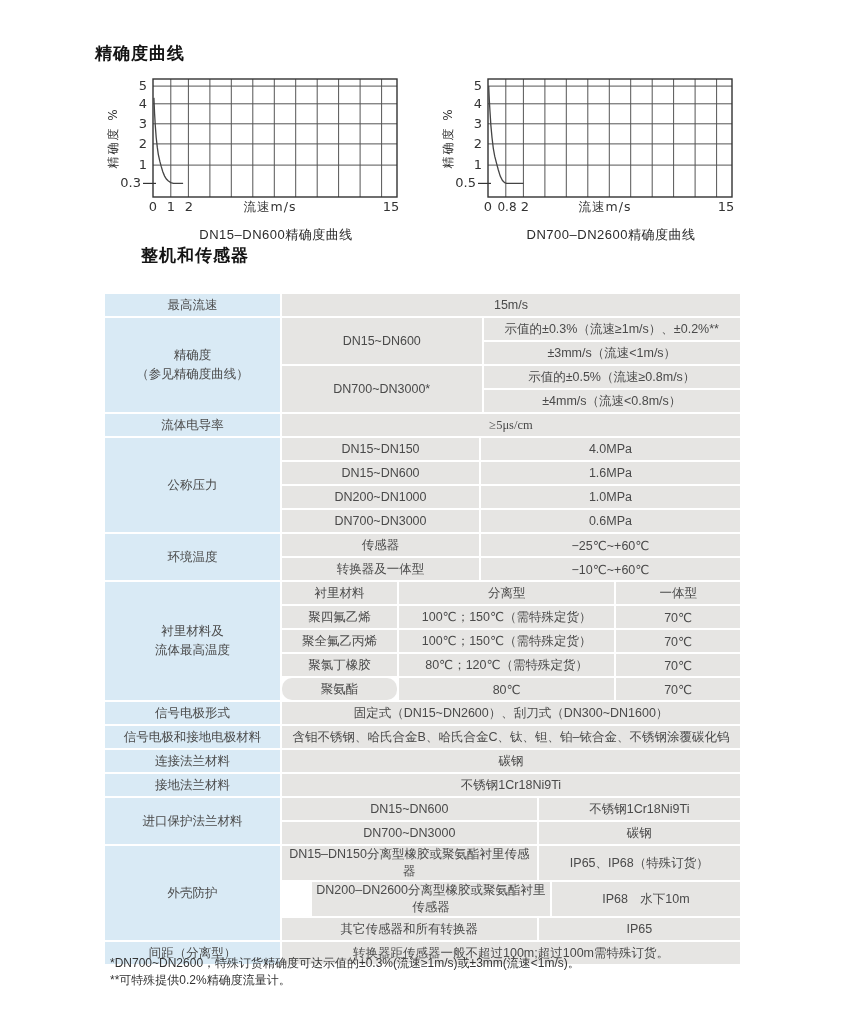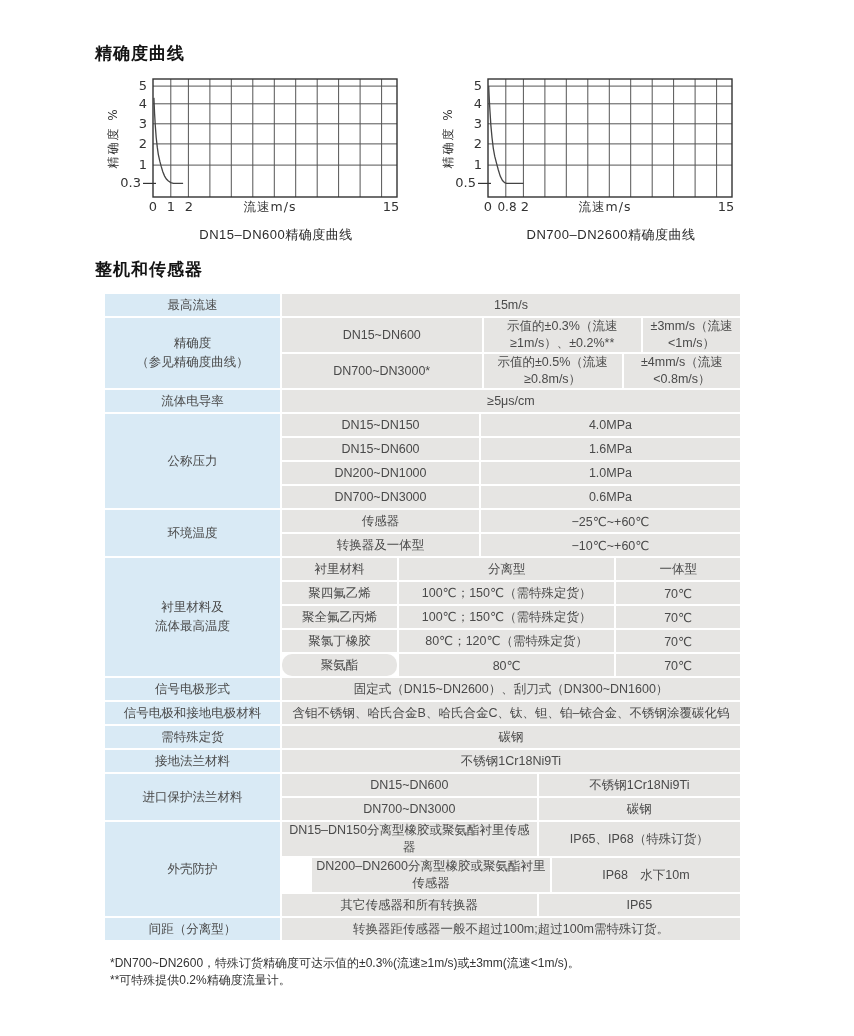--- a/index.html
+++ b/index.html
@@ -1,21 +1,21 @@
 <!DOCTYPE html>
 <html style="--label-bg: #d9eaf5; --cell-bg: #e6e5e3;"><head>
 <meta charset="utf-8">
 <style>
   html,body{margin:0;padding:0;background:#ffffff;}
   body{font-family:"Liberation Sans","DejaVu Sans",sans-serif;}
   #page{position:relative;width:854px;height:1036px;background:#fff;overflow:hidden;padding-left:17px;}
 
   .sec-title{position:absolute;left:95px;font-size:17px;font-weight:bold;color:#141414;letter-spacing:1px;}
   #title-accuracy{top:42px;}
-  #title-overall{top:258px;}
+  #title-overall{top:244px;margin-left:46px;}
 
   .chart-block{position:absolute;top:74px;width:330px;}
   #chart0{left:95px;}
   #chart1{left:430px;}
   .chart-caption{margin-top:3px;padding-left:32px;text-align:center;font-size:13px;color:#2a2a2a;letter-spacing:0.5px;}
 
   svg text{font-family:"DejaVu Sans","Liberation Sans",sans-serif;fill:#333;}
   svg .tick{font-size:13px;}
   svg .tick-small{font-size:12px;}
   svg .ylab{font-size:12px;letter-spacing:2px;}
@@ -23,21 +23,21 @@
 
   #spec-table{position:absolute;left:105px;top:294px;width:635px;}
   .t-section{display:flex;gap:2px;margin-bottom:2px;}
   .t-label{flex:0 0 175px;background:var(--label-bg,#d9eaf5);display:flex;flex-direction:column;
            align-items:center;justify-content:center;font-size:12.5px;color:#4a4a4a;
            line-height:1.5;text-align:center;}
   .t-body{flex:1 1 auto;display:flex;flex-direction:column;gap:2px;}
   .t-row{display:flex;gap:2px;min-height:22px;}
   .t-cell{background:var(--cell-bg,#e6e5e3);display:flex;align-items:center;justify-content:center;
           min-height:22px;font-size:12.5px;color:#4a4a4a;text-align:center;padding:0 3px;box-sizing:border-box;}
-  .t-stack{display:flex;flex-direction:row;gap:2px;}
+  .t-stack{display:flex;flex-direction:column;gap:2px;}
   .t-stack .t-cell{flex:1 1 auto;}
 
   #notes{position:absolute;left:110px;top:955px;font-size:12px;color:#333;line-height:1.45;}
 </style>
 </head>
 <body>
 
 <div id="page">
 
   <div id="title-accuracy" class="sec-title">精确度曲线</div>
@@ -122,21 +122,21 @@
             </div>
           </div>
         </div>
       </div>
       <div class="t-section">
         <div class="t-label">
           <div>流体电导率</div>
         </div>
         <div class="t-body">
           <div class="t-row">
-            <div class="t-cell" style="flex: 100 1 0px;">≥5μs/cm</div>
+            <div class="t-cell" style="flex: 100 1 0px; font-family: Liberation Serif, serif;">≥5μs/cm</div>
           </div>
         </div>
       </div>
       <div class="t-section">
         <div class="t-label">
           <div>公称压力</div>
         </div>
         <div class="t-body">
           <div class="t-row">
             <div class="t-cell" style="flex: 43 1 0px;">DN15~DN150</div>
@@ -219,21 +219,21 @@
           <div>信号电极和接地电极材料</div>
         </div>
         <div class="t-body">
           <div class="t-row">
             <div class="t-cell" style="flex: 100 1 0px;">含钼不锈钢、哈氏合金B、哈氏合金C、钛、钽、铂–铱合金、不锈钢涂覆碳化钨</div>
           </div>
         </div>
       </div>
       <div class="t-section">
         <div class="t-label">
-          <div>需特殊定货</div>
+          <div>连接法兰材料</div>
         </div>
         <div class="t-body">
           <div class="t-row">
             <div class="t-cell" style="flex: 100 1 0px;">碳钢</div>
           </div>
         </div>
       </div>
       <div class="t-section">
         <div class="t-label">
           <div>接地法兰材料</div>

